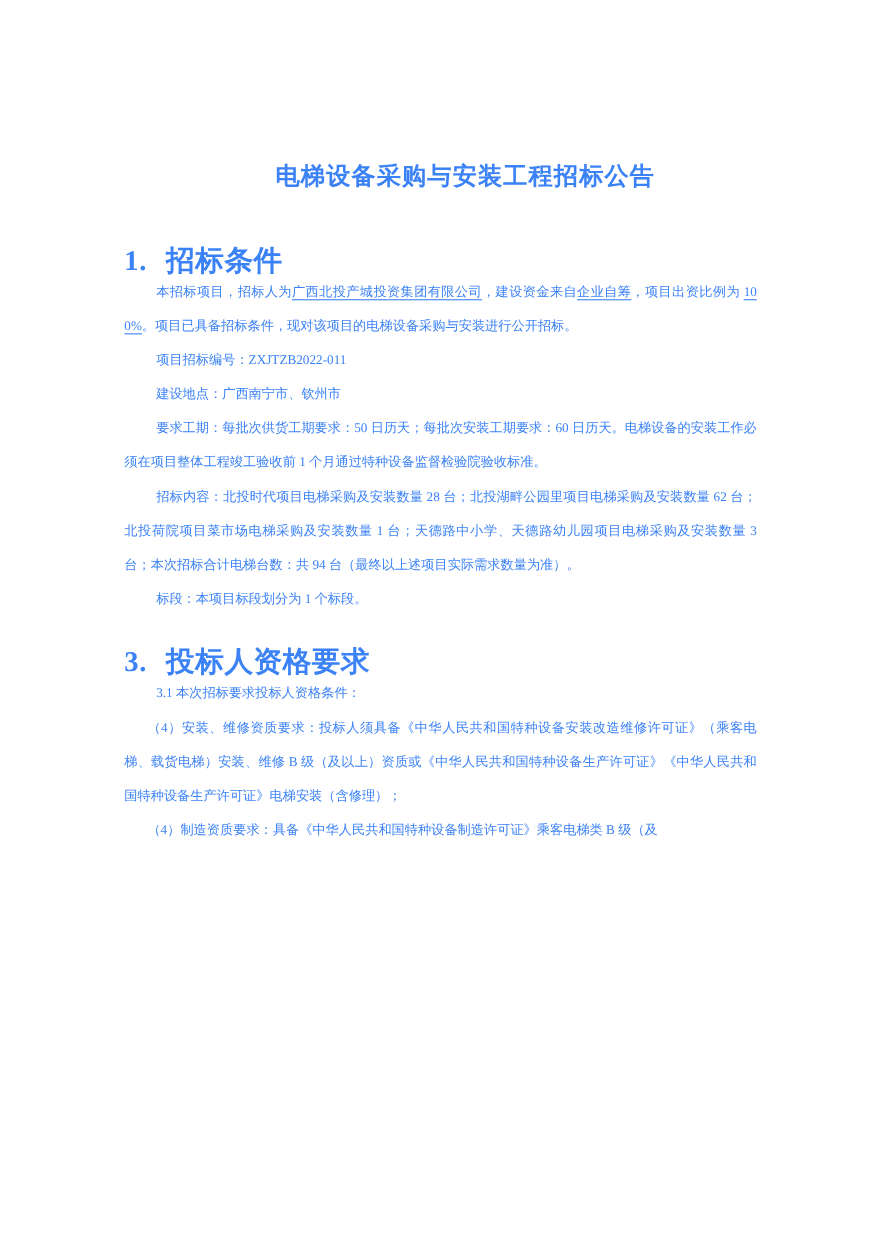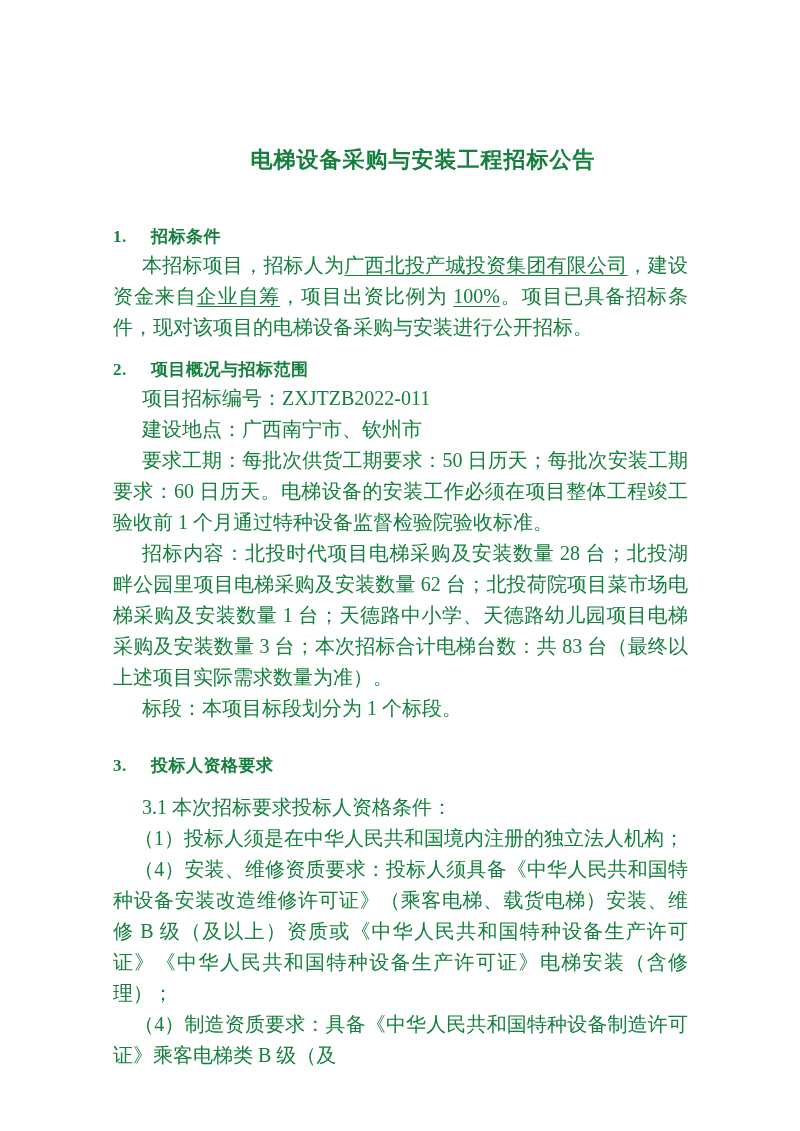--- a/index.html
+++ b/index.html
@@ -6,84 +6,82 @@
   body {
     width: 800px; height: 1131px;
     background: #ffffff;
     overflow: hidden;
   }
   .page {
     box-sizing: border-box;
     width: 800px; height: 1131px;
     padding: 146px 112px 0 113px;
     font-family: "Liberation Serif", "DejaVu Serif", serif;
-    color: #15803d;
+    color: #3b82f6;
     background: #ffffff;
   }
   .doc-title {
     margin: 0;
     font-size: 22px;
     font-weight: bold;
     line-height: 28px;
     text-align: center;
     text-indent: 45px;
     letter-spacing: 1px;
   }
   .sec-heading {
     margin: 0;
-    font-size: 17px;
+    font-size: 26px;
     font-weight: bold;
     line-height: 26px;
     letter-spacing: 0.5px;
   }
   .h-num { display: inline-block; width: 38px; }
   .sec1-heading { margin-top: 50px; }
   .sec2-heading { margin-top: 14px; }
   .sec3-heading { margin-top: 29px; }
   p.body-para {
     margin: 0;
-    font-size: 20px;
+    font-size: 12px;
     line-height: 31px;
     text-align: justify;
     text-indent: 29px;
     word-break: break-all;
   }
   .sec1-para { margin-top: 12px; }
   .sec2-paras { margin-top: 0; }
-  .sec3-paras { margin-top: 13px; }
+  .sec3-paras { }
   p.item-para { text-indent: 21px; }
   u {
     text-decoration: underline;
     text-underline-offset: 3px;
     text-decoration-thickness: 1px;
   }
 </style>
 </head>
 <body>
 
 <div class="page">
 
   <h1 class="doc-title">电梯设备采购与安装工程招标公告</h1>
 
   <h2 class="sec-heading sec1-heading"><span class="h-num">1.</span><span>招标条件</span></h2>
 
   <p class="body-para sec1-para"><span>本招标项目，招标人为</span><u>广西北投产城投资集团有限公司</u><span>，建设资金来自</span><u>企业自筹</u><span>，项目出资比例为 </span><u>100%</u><span>。项目已具备招标条件，现对该项目的电梯设备采购与安装进行公开招标。</span></p>
 
-  <h2 class="sec-heading sec2-heading"><span class="h-num">2.</span><span>项目概况与招标范围</span></h2>
 
   <div class="sec2-paras">
     <p class="body-para">项目招标编号：ZXJTZB2022-011</p>
     <p class="body-para">建设地点：广西南宁市、钦州市</p>
     <p class="body-para">要求工期：每批次供货工期要求：50 日历天；每批次安装工期要求：60 日历天。电梯设备的安装工作必须在项目整体工程竣工验收前 1 个月通过特种设备监督检验院验收标准。</p>
-    <p class="body-para">招标内容：北投时代项目电梯采购及安装数量 28 台；北投湖畔公园里项目电梯采购及安装数量 62 台；北投荷院项目菜市场电梯采购及安装数量 1 台；天德路中小学、天德路幼儿园项目电梯采购及安装数量 3 台；本次招标合计电梯台数：共 83 台（最终以上述项目实际需求数量为准）。</p>
+    <p class="body-para">招标内容：北投时代项目电梯采购及安装数量 28 台；北投湖畔公园里项目电梯采购及安装数量 62 台；北投荷院项目菜市场电梯采购及安装数量 1 台；天德路中小学、天德路幼儿园项目电梯采购及安装数量 3 台；本次招标合计电梯台数：共 94 台（最终以上述项目实际需求数量为准）。</p>
     <p class="body-para">标段：本项目标段划分为 1 个标段。</p>
   </div>
 
   <h2 class="sec-heading sec3-heading"><span class="h-num">3.</span><span>投标人资格要求</span></h2>
 
   <div class="sec3-paras">
     <p class="body-para">3.1 本次招标要求投标人资格条件：</p>
-    <p class="body-para item-para">（1）投标人须是在中华人民共和国境内注册的独立法人机构；</p>
     <p class="body-para item-para">（4）安装、维修资质要求：投标人须具备《中华人民共和国特种设备安装改造维修许可证》（乘客电梯、载货电梯）安装、维修 B 级（及以上）资质或《中华人民共和国特种设备生产许可证》《中华人民共和国特种设备生产许可证》电梯安装（含修理）；</p>
     <p class="body-para item-para">（4）制造资质要求：具备《中华人民共和国特种设备制造许可证》乘客电梯类 B 级（及</p>
   </div>
 
 </div>
 
 </body></html>

